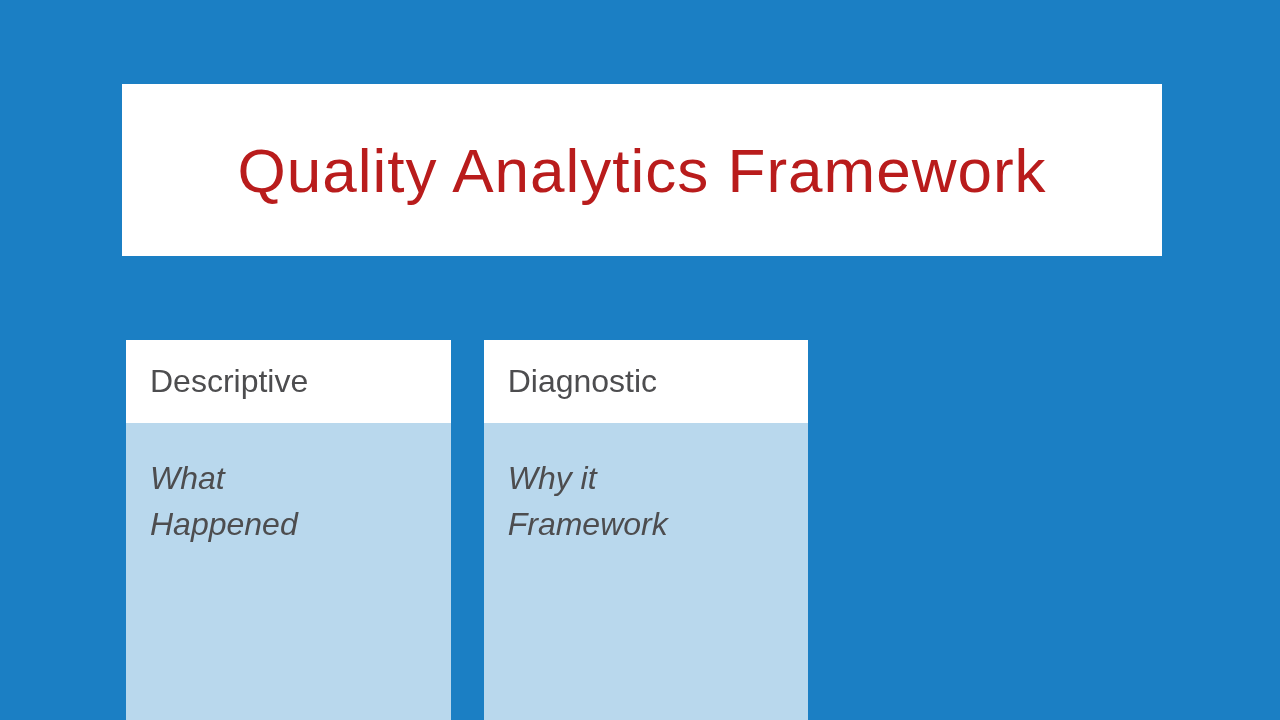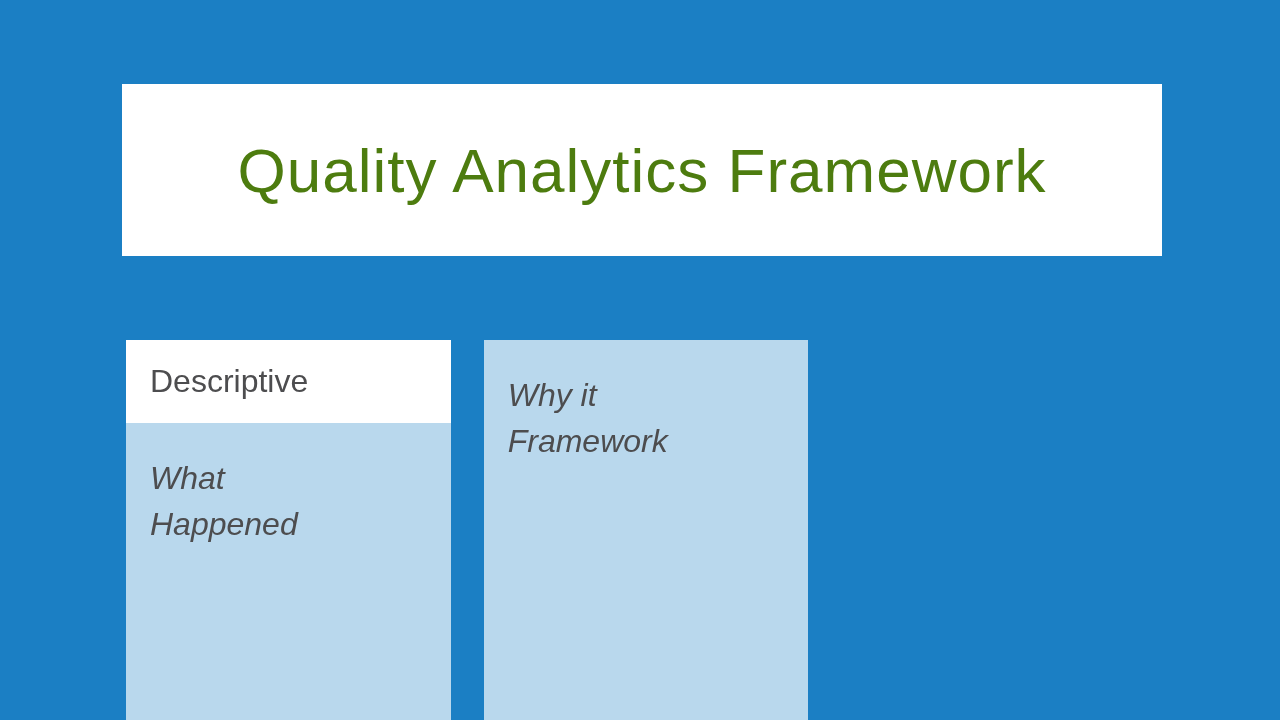--- a/index.html
+++ b/index.html
@@ -24,21 +24,21 @@
     background: #ffffff;
     display: flex;
     align-items: center;
     justify-content: center;
   }
   .slide-title {
     margin: 0;
     font-size: 62px;
     font-weight: 400;
     letter-spacing: 1px;
-    color: #4d7c0f;
+    color: #b91c1c;
     white-space: nowrap;
   }
   .columns {
     position: absolute;
     left: 126px;
     top: 340px;
     width: 1040px;
     height: 384px;
     display: flex;
     gap: 33px;
@@ -81,20 +81,21 @@
 
   <div class="columns">
 
     <div class="column">
       <div class="col-header">Descriptive</div>
       <div class="col-body">What
 Happened</div>
     </div>
 
     <div class="column">
+      <div class="col-header">Diagnostic</div>
       <div class="col-body">Why it
 Framework</div>
     </div>
 
     <div class="column">
     </div>
 
 
   </div>
 </div>

